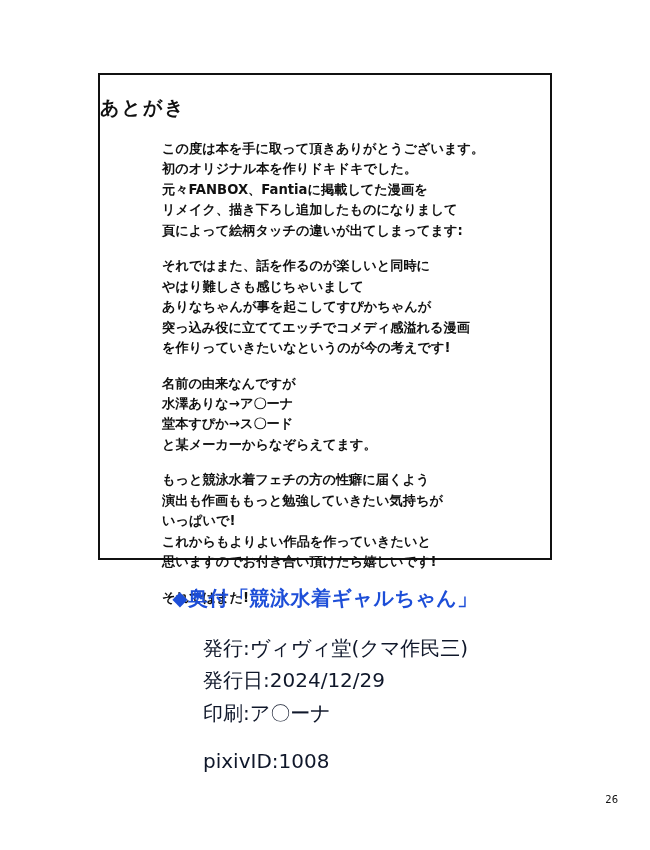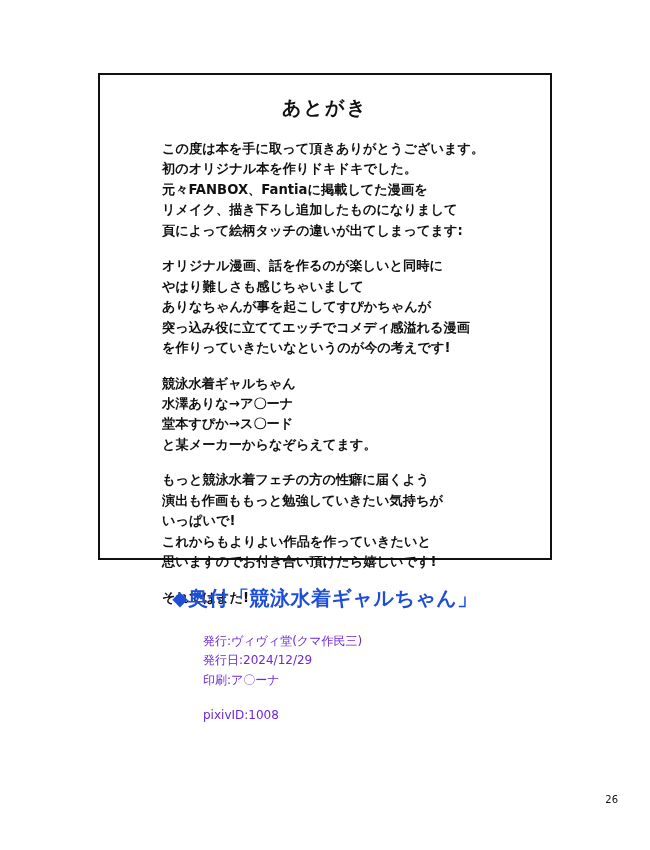--- a/index.html
+++ b/index.html
@@ -27,21 +27,20 @@
     left: 98px;
     top: 73px;
     width: 454px;
     height: 487px;
     border: 2px solid #111111;
     box-sizing: border-box;
     background: #ffffff;
   }
 
   .afterword-title {
-    text-align: center;
     font-size: 19px;
     font-weight: bold;
     letter-spacing: 2px;
     margin-top: 20px;
     color: #111111;
   }
 
   .afterword-body {
     margin: 18px 0 0 62px;
     font-size: 13.2px;
@@ -68,23 +67,23 @@
     font-size: 20px;
     font-weight: bold;
     color: #1d4ed8;
     letter-spacing: 0.5px;
   }
 
   .colophon-block {
     position: absolute;
     left: 203px;
     top: 632px;
-    font-size: 12px;
+    font-size: 20px;
     line-height: 1.62;
-    color: #6d28d9;
+    color: #0f172a;
   }
   .colophon-block .line {
     white-space: pre;
   }
   .colophon-block .group-gap {
     height: 16px;
   }
 
   .page-number {
     position: absolute;
@@ -100,26 +99,26 @@
 <div class="page">
 
   <div class="afterword-box">
     <div class="afterword-title">あとがき</div>
     <div class="afterword-body">
       <p class="para">この度は本を手に取って頂きありがとうございます。
 初のオリジナル本を作りドキドキでした。
 元々FANBOX、Fantiaに掲載してた漫画を
 リメイク、描き下ろし追加したものになりまして
 頁によって絵柄タッチの違いが出てしまってます:</p>
-      <p class="para">オリジナル漫画、話を作るのが楽しいと同時に
+      <p class="para">それではまた、話を作るのが楽しいと同時に
 やはり難しさも感じちゃいまして
 ありなちゃんが事を起こしてすぴかちゃんが
 突っ込み役に立ててエッチでコメディ感溢れる漫画
 を作りっていきたいなというのが今の考えです!</p>
-      <p class="para">競泳水着ギャルちゃん
+      <p class="para">名前の由来なんですが
 水澤ありな→ア〇ーナ
 堂本すぴか→ス〇ード
 と某メーカーからなぞらえてます。</p>
       <p class="para">もっと競泳水着フェチの方の性癖に届くよう
 演出も作画ももっと勉強していきたい気持ちが
 いっぱいで!
 これからもよりよい作品を作っていきたいと
 思いますのでお付き合い頂けたら嬉しいです!</p>
       <p class="para">それではまた!</p>
     </div>

